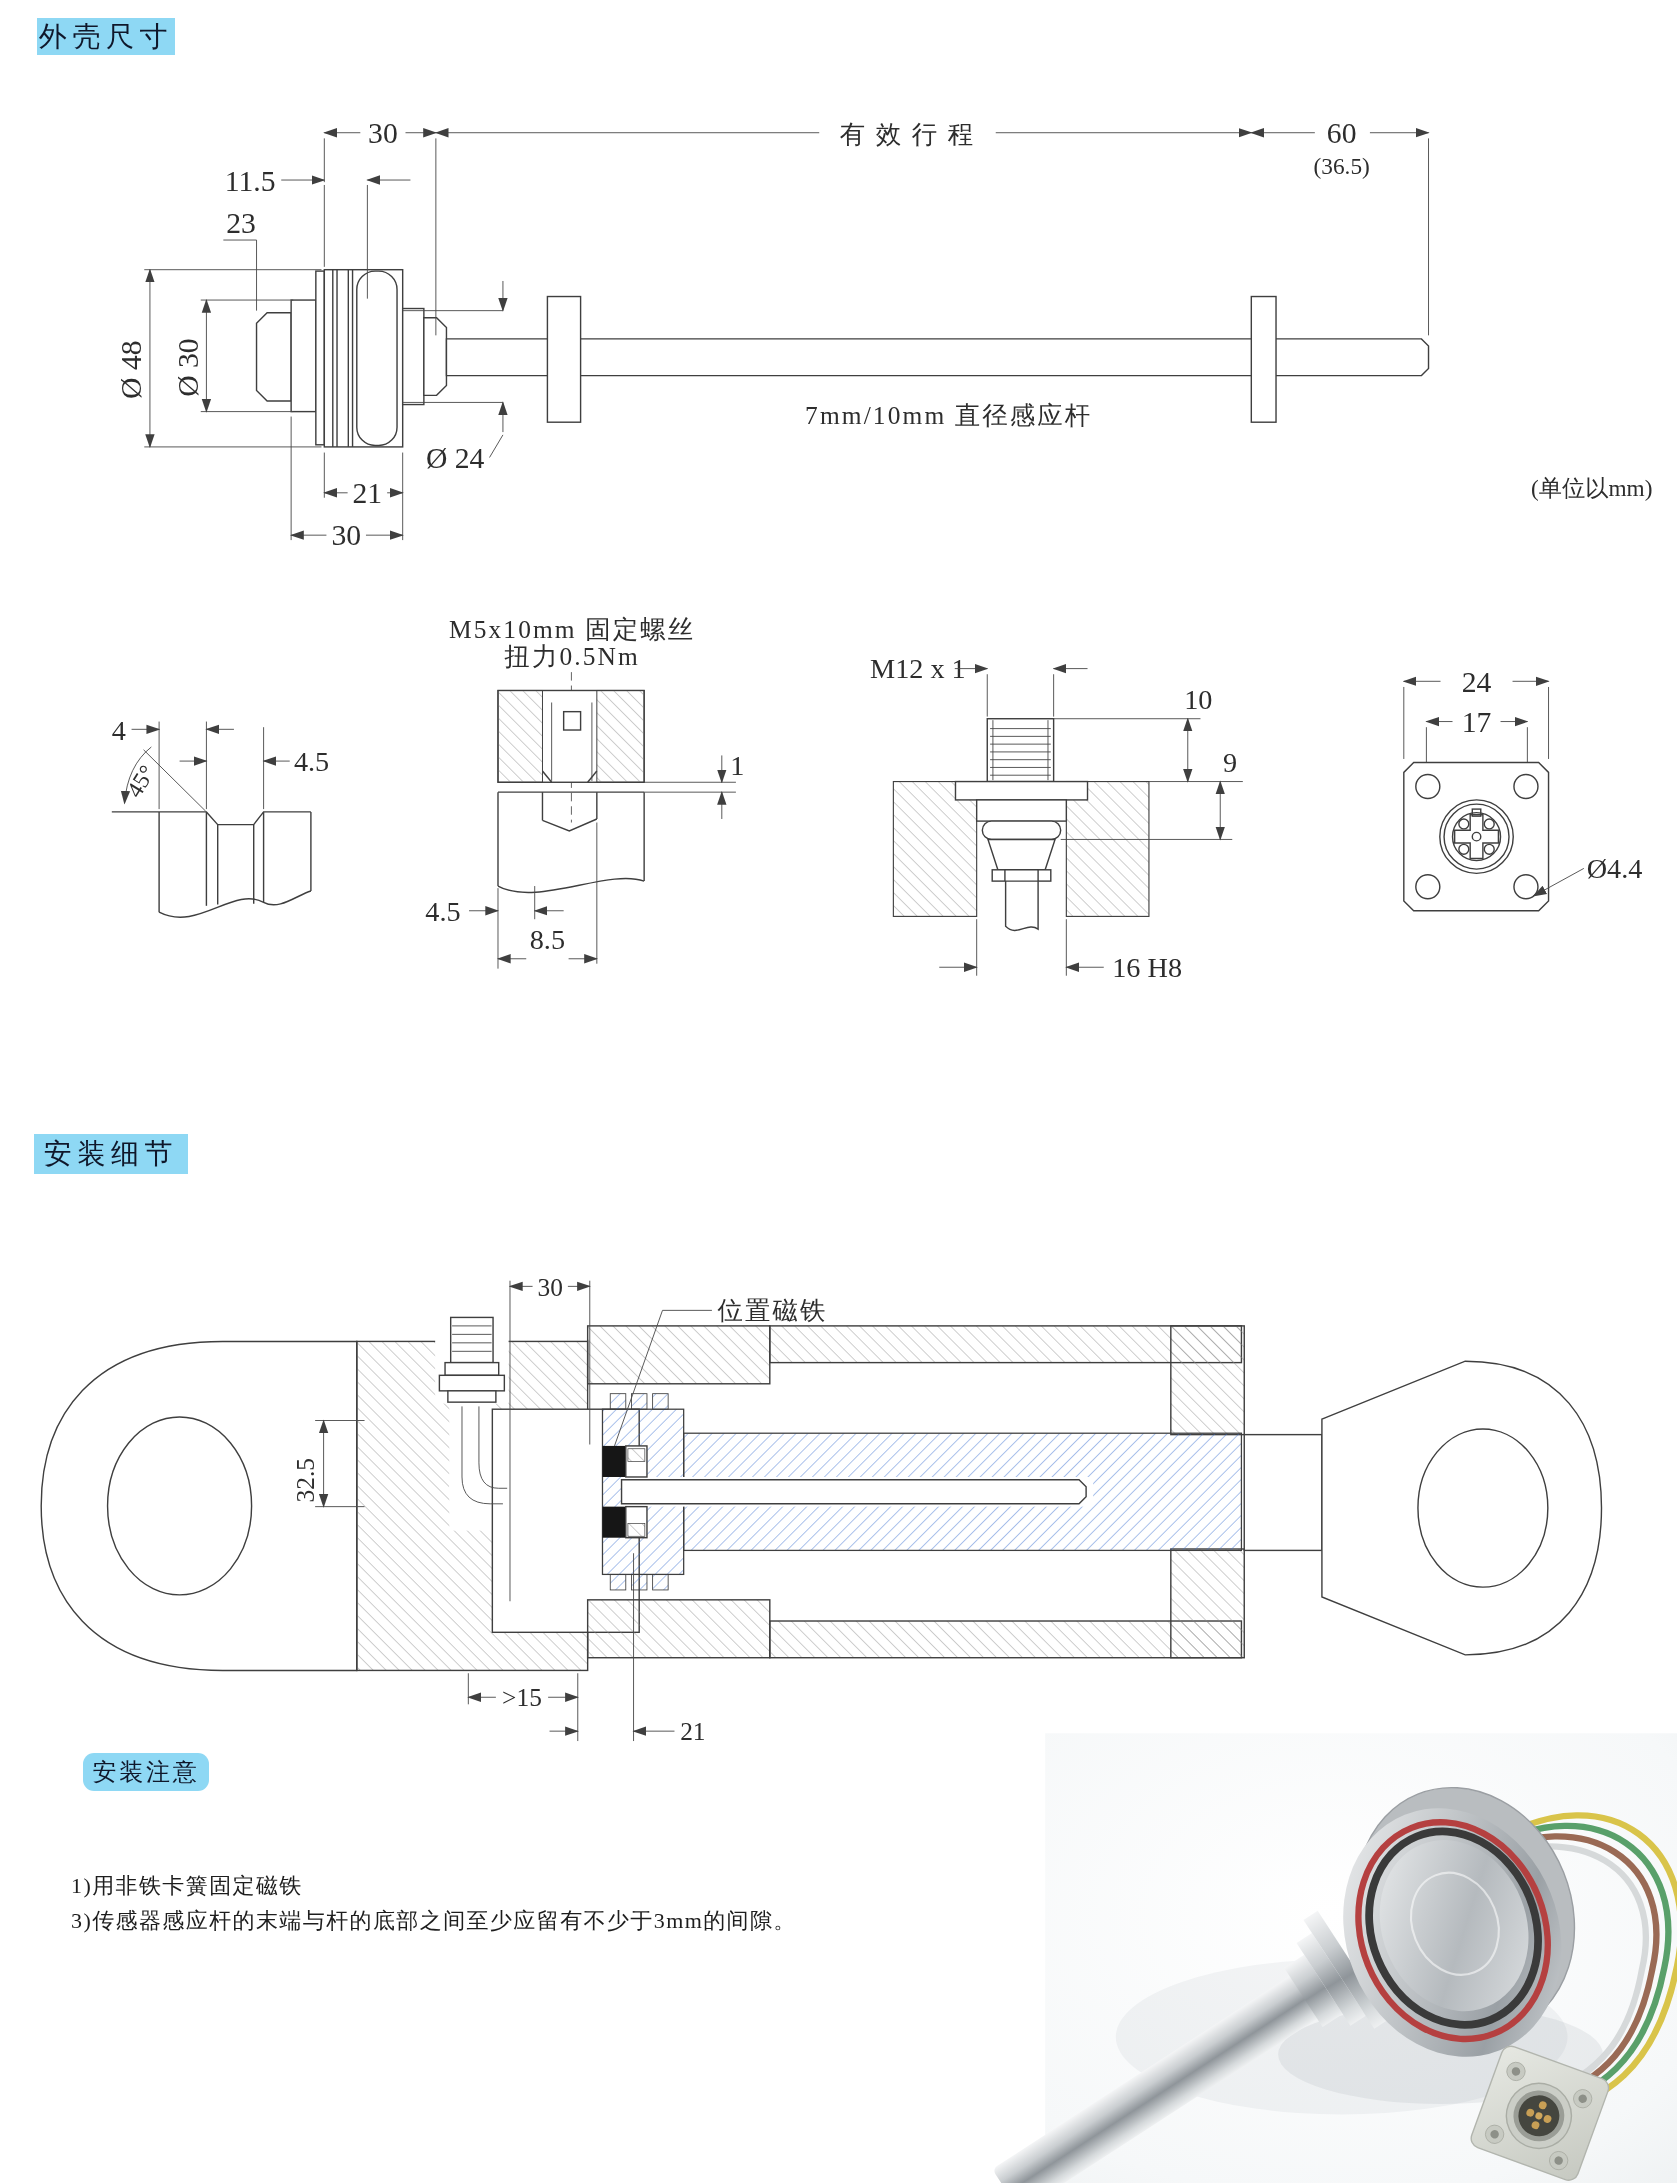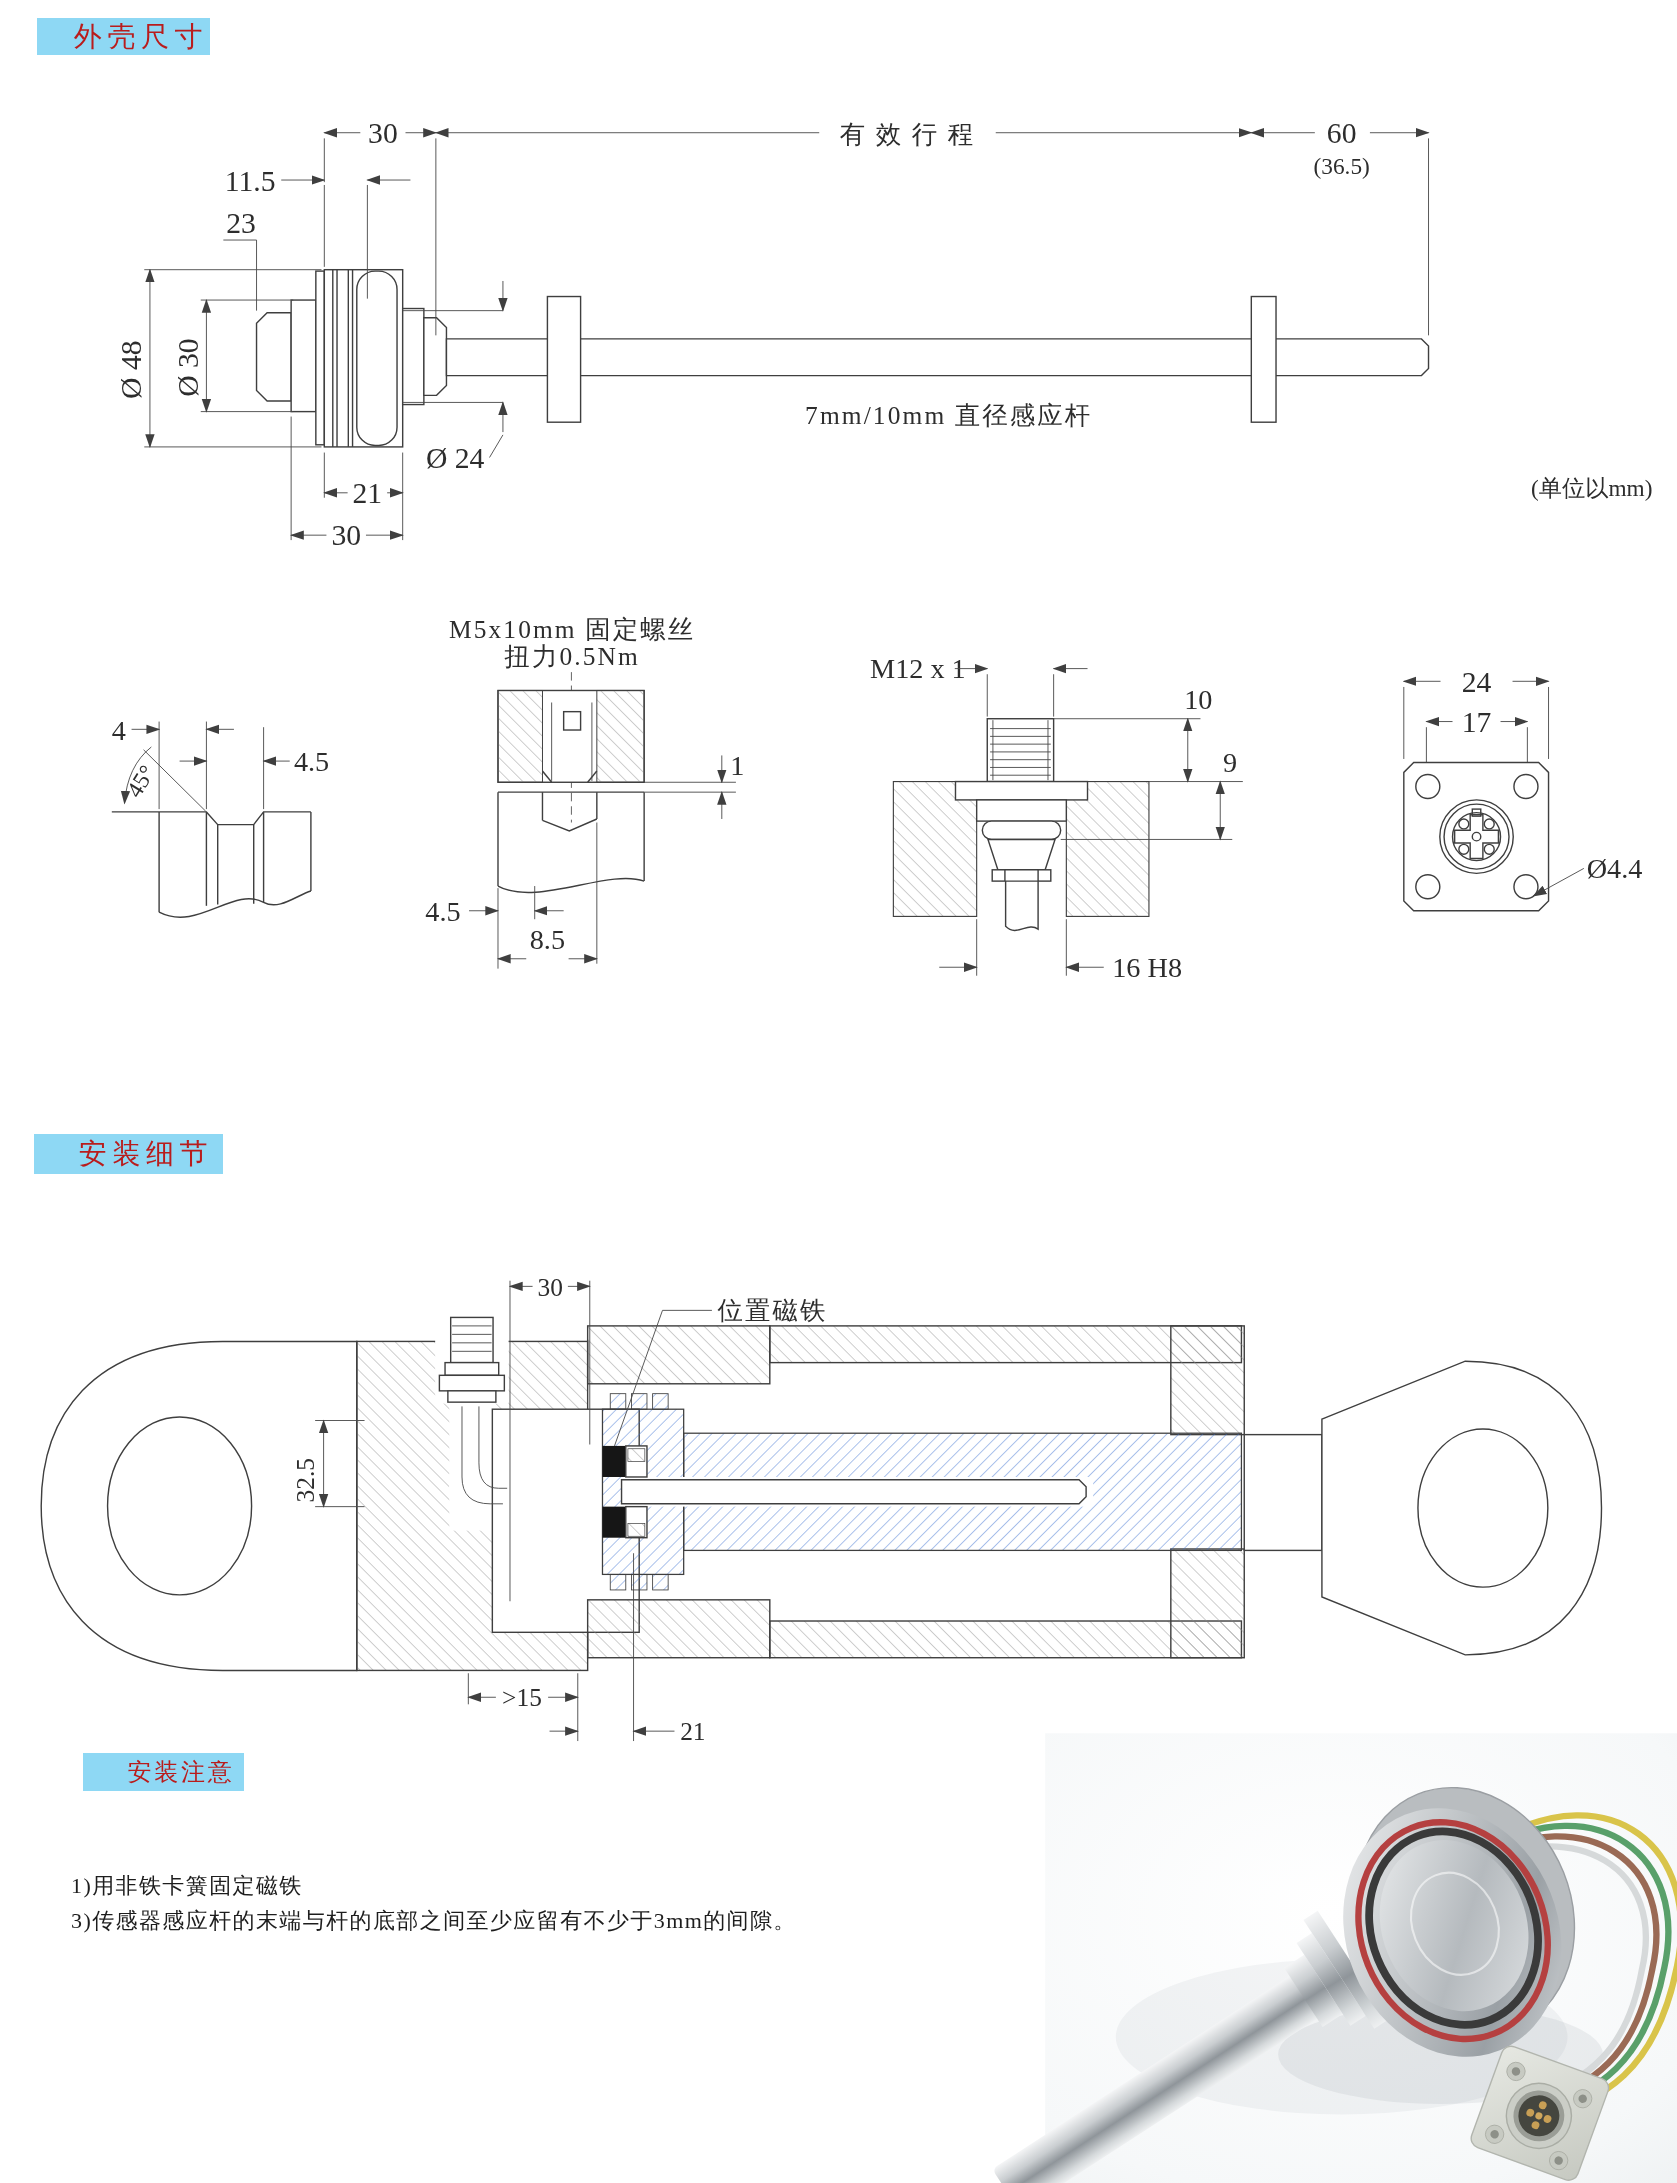--- a/index.html
+++ b/index.html
@@ -1,21 +1,21 @@
 <!DOCTYPE html>
 <html style="font-size:11.3px"><head>
 <meta charset="utf-8">
 <style>
   html,body{margin:0;padding:0;background:#fff;}
   body{width:1678px;height:2183px;position:relative;overflow:hidden;}
   .hdr{position:absolute;display:flex;align-items:center;justify-content:center;
-       background:#8ed8f4;color:#b91c1c;z-index:5;
+       background:#8ed8f4;color:#0f172a;z-index:5;
        font-family:"Liberation Serif","DejaVu Serif",serif;
-       font-size:28px;letter-spacing:5.6px;padding-left:35px;}
-  .hdr-sm{font-size:24px;letter-spacing:2.8px;}
+       font-size:28px;letter-spacing:5.6px;}
+  .hdr-sm{font-size:24px;letter-spacing:2.8px;border-radius:11px;}
   .notes{position:absolute;left:71px;top:1820px;z-index:5;color:#1d1d1d;
        font-family:"Liberation Serif","DejaVu Serif",serif;font-size:22px;margin-top:48px;}
   .notes div{height:35px;line-height:35px;letter-spacing:1.4px;}
   svg{position:absolute;left:0;top:0;z-index:1;}
   text{fill:#2d2d2d;}
   .dim{font-family:"Liberation Serif","DejaVu Serif",serif;font-size:42px;}
   .dim36{font-family:"Liberation Serif","DejaVu Serif",serif;font-size:36px;}
   .dim34{font-family:"Liberation Serif","DejaVu Serif",serif;font-size:40px;}
   .dim33{font-family:"Liberation Serif","DejaVu Serif",serif;font-size:33px;}
   .cjk{font-family:"Liberation Serif","DejaVu Serif",serif;font-size:36px;letter-spacing:3px;}

